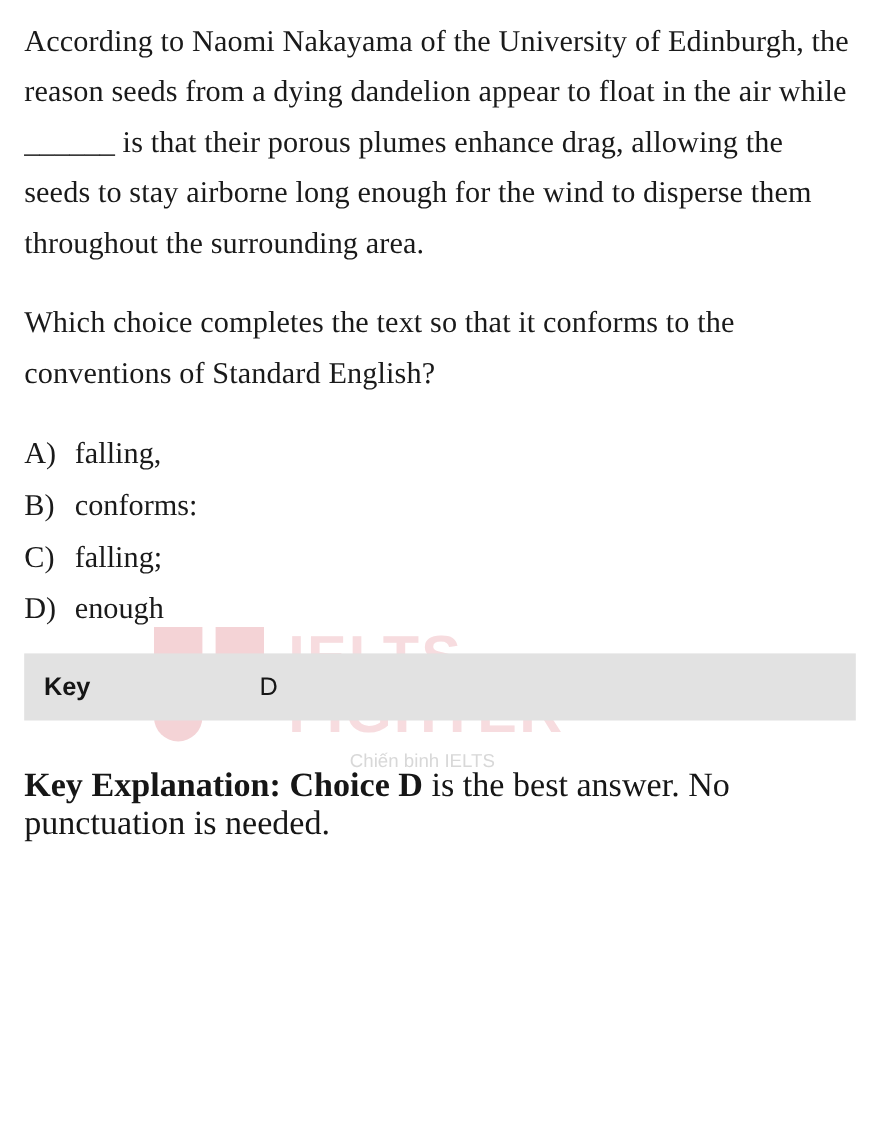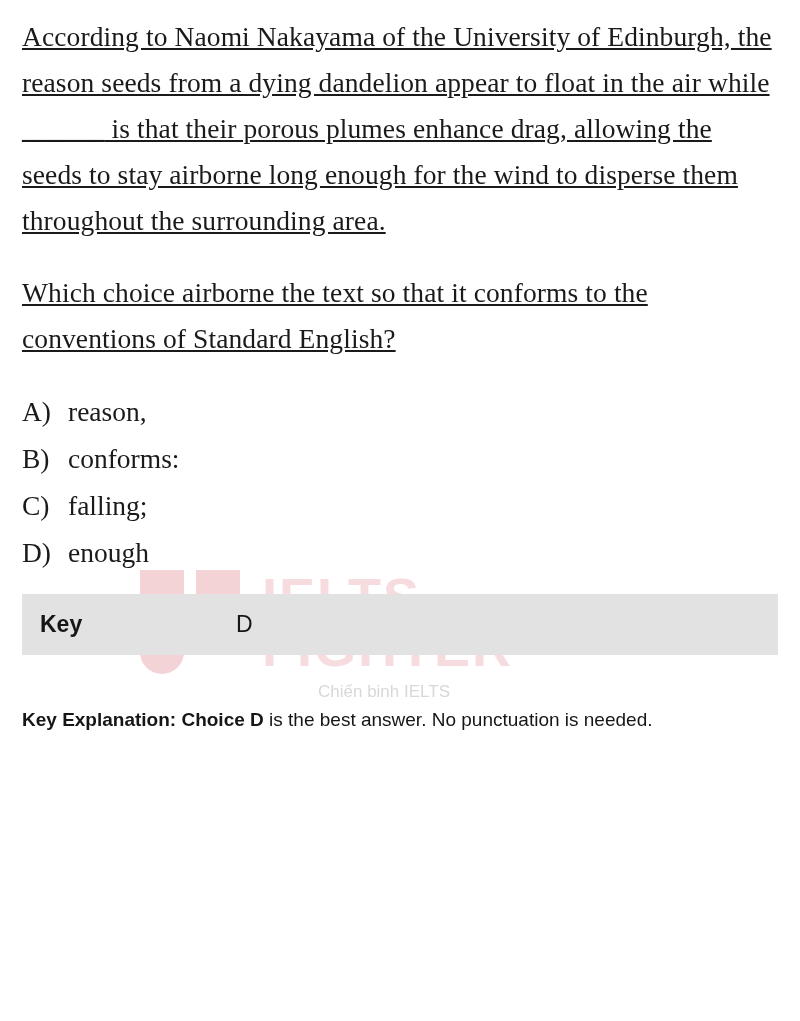--- a/index.html
+++ b/index.html
@@ -69,21 +69,20 @@
   }
 
   
   .content { position: relative; z-index: 2; }
 
   .para {
     font-size: 27.5px;
     line-height: 46px;
     margin: 0 0 26px 0;
     letter-spacing: 0.1px;
-    text-decoration: underline;
   }
   .blank { letter-spacing: 0; }
 
   .choices {
     margin: 0 0 18px 0;
   }
   .choice {
     display: flex;
     align-items: baseline;
     font-size: 27.5px;
@@ -113,23 +112,23 @@
     color: #161616;
     vertical-align: middle;
   }
   .info-table td.label {
     width: 196px;
     font-weight: bold;
     padding-left: 18px;
   }
 
   .explanation {
-    font-family: Liberation Sans, sans-serif;
-    font-size: 19px;
-    line-height: 45px;
+    font-family: Liberation Serif, serif;
+    font-size: 31px;
+    line-height: 34px;
     margin: 42px 0 0 0;
     position: relative;
     z-index: 2;
     color: #161616;
   }
   .explanation b { font-weight: bold; }
 </style>
 </head>
 <body>
 
@@ -146,26 +145,26 @@
       <div>IELTS</div>
       <div>FIGHTER</div>
     </div>
     <div class="wm-sub">Chiến binh IELTS</div>
   </div>
 
   <div class="content">
 
     <p class="para"><span>According to Naomi Nakayama of the University of Edinburgh, the reason seeds from a dying dandelion appear to float in the air while </span><span class="blank">______</span><span> is that their porous plumes enhance drag, allowing the seeds to stay airborne long enough for the wind to disperse them throughout the surrounding area.</span></p>
 
-    <p class="para">Which choice airborne the text so that it conforms to the conventions of Standard English?</p>
+    <p class="para">Which choice completes the text so that it conforms to the conventions of Standard English?</p>
 
     <div class="choices">
       <div class="choice">
         <span class="letter">A)</span>
-        <span class="choice-text">reason,</span>
+        <span class="choice-text">falling,</span>
       </div>
       <div class="choice">
         <span class="letter">B)</span>
         <span class="choice-text">conforms:</span>
       </div>
       <div class="choice">
         <span class="letter">C)</span>
         <span class="choice-text">falling;</span>
       </div>
       <div class="choice">

